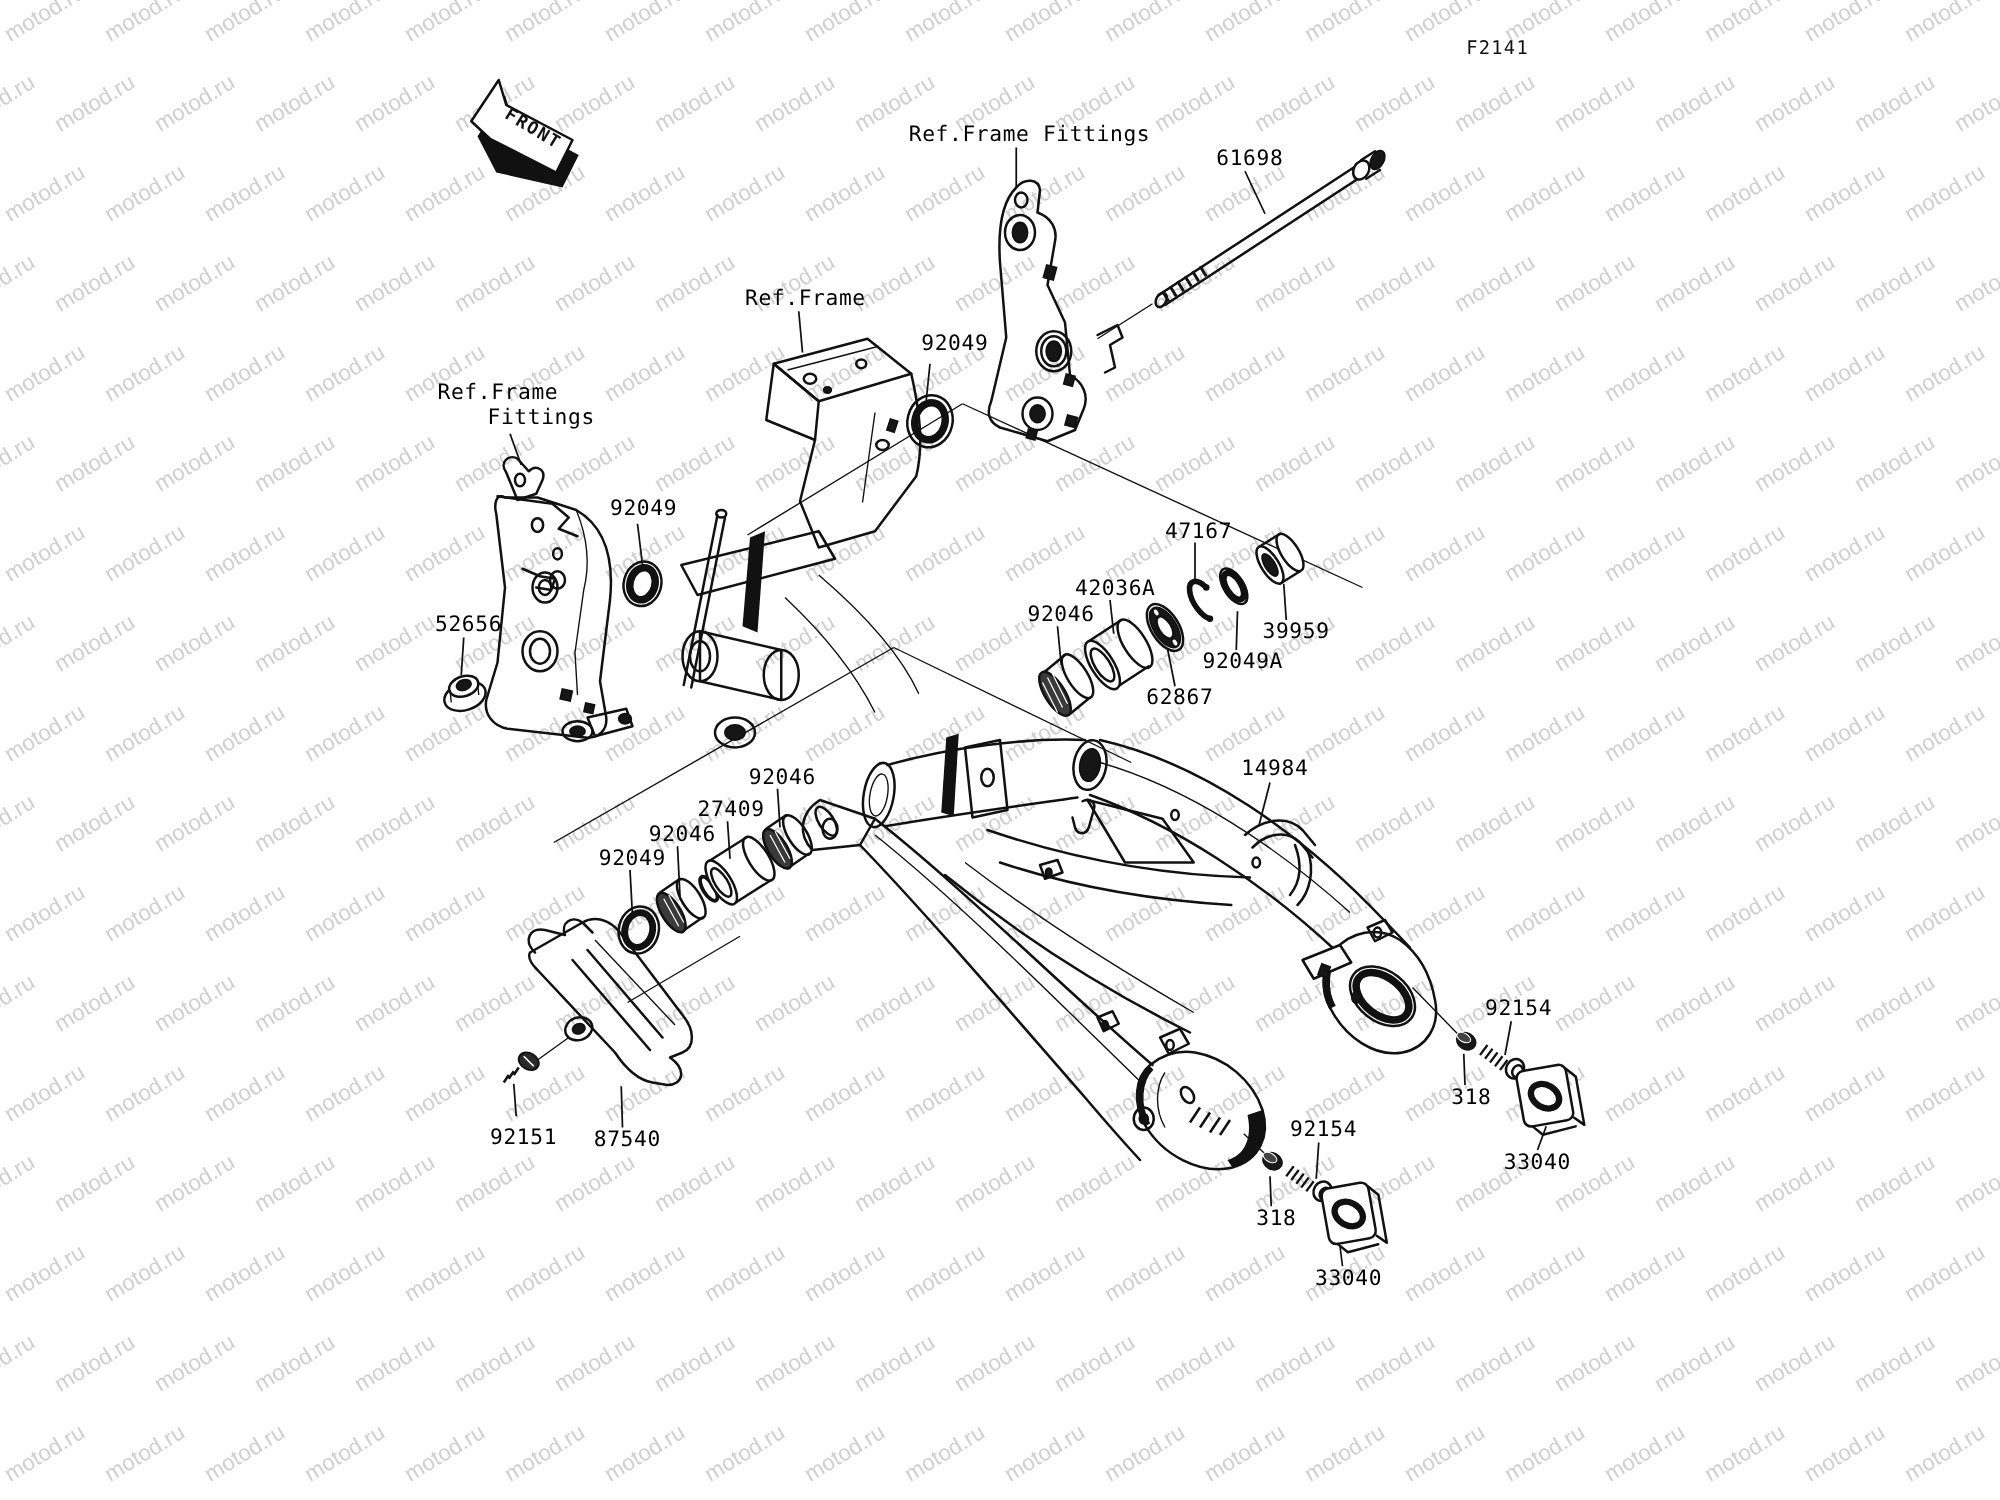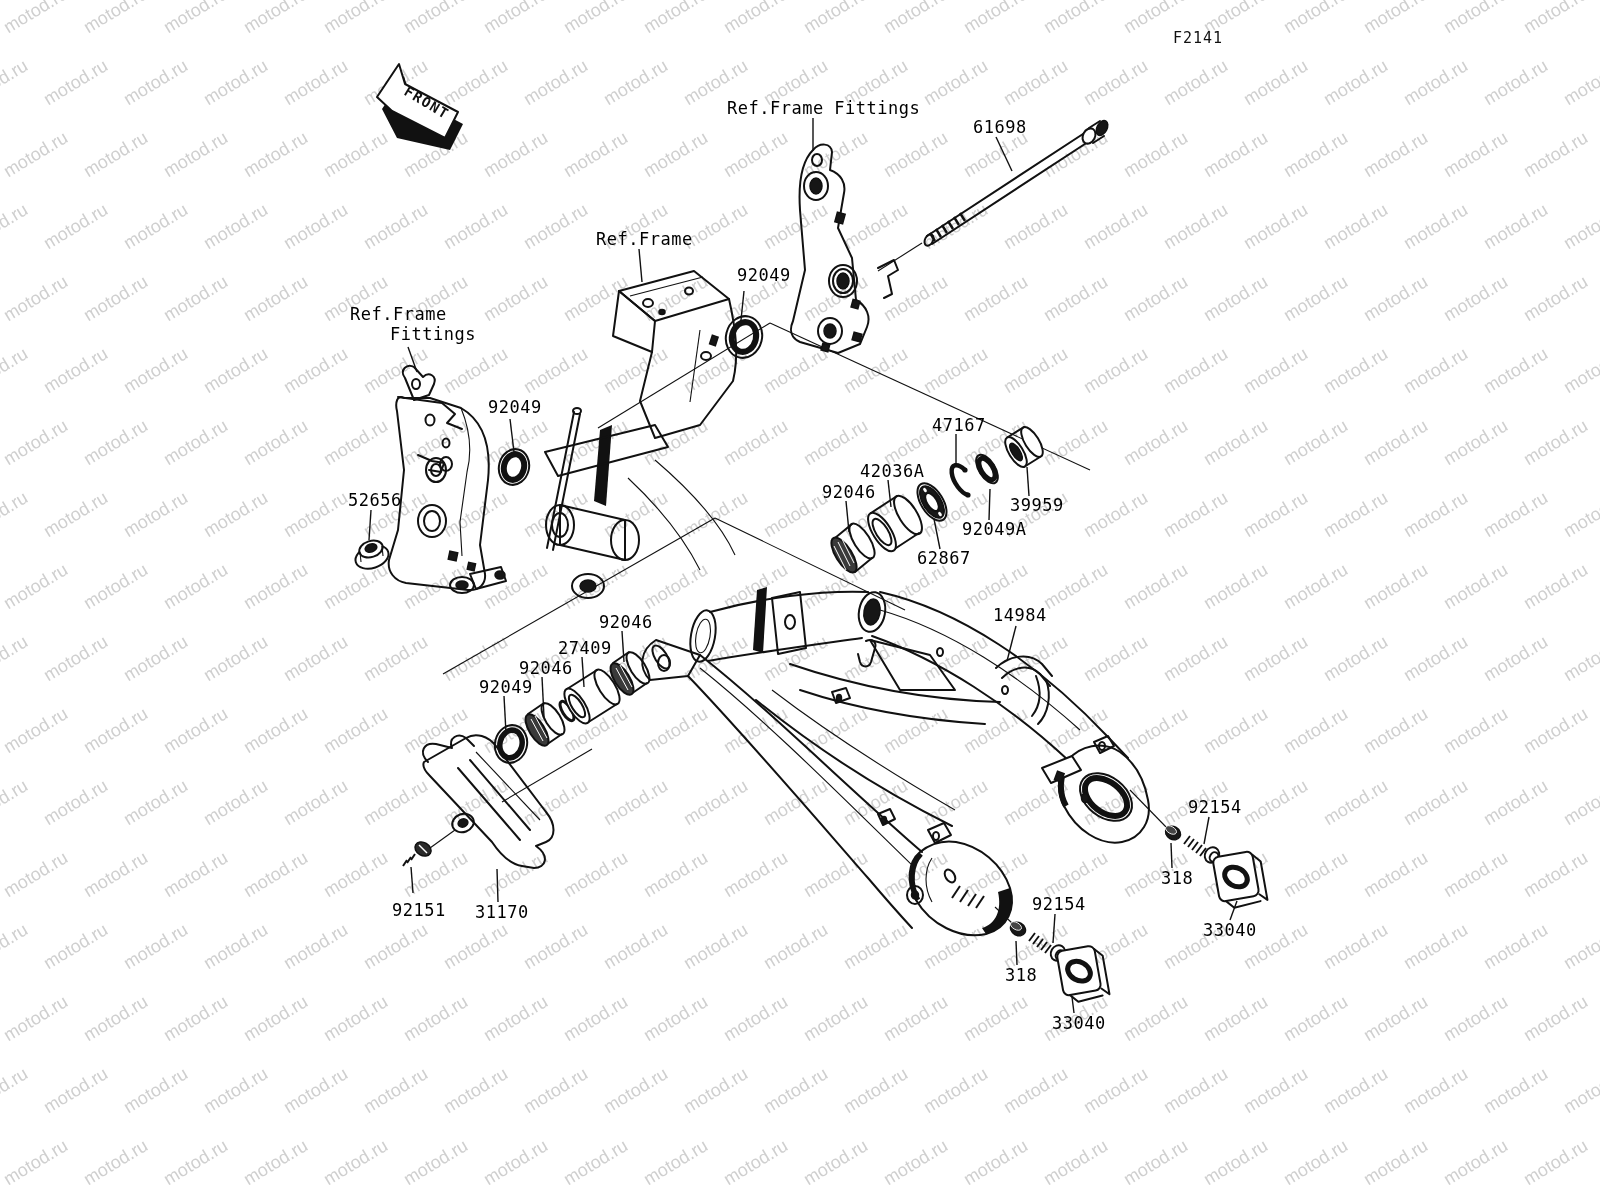--- a/index.html
+++ b/index.html
@@ -752,21 +752,21 @@
       <div class="plabel" style="left: 822px; top: 484px; font-size: 17px;">92046</div>
       <div class="plabel" style="left: 1010px; top: 497px; font-size: 17px;">39959</div>
       <div class="plabel" style="left: 962px; top: 521px; font-size: 17px;">92049A</div>
       <div class="plabel" style="left: 917px; top: 550px; font-size: 17px;">62867</div>
       <div class="plabel" style="left: 993px; top: 607px; font-size: 17px;">14984</div>
       <div class="plabel" style="left: 599px; top: 614px; font-size: 17px;">92046</div>
       <div class="plabel" style="left: 558px; top: 640px; font-size: 17px;">27409</div>
       <div class="plabel" style="left: 519px; top: 660px; font-size: 17px;">92046</div>
       <div class="plabel" style="left: 479px; top: 679px; font-size: 17px;">92049</div>
       <div class="plabel" style="left: 392px; top: 902px; font-size: 17px;">92151</div>
-      <div class="plabel" style="left: 475px; top: 904px; font-size: 17px;">31170</div>
+      <div class="plabel" style="left: 475px; top: 904px; font-size: 17px;">87540</div>
       <div class="plabel" style="left: 1188px; top: 799px; font-size: 17px;">92154</div>
       <div class="plabel" style="left: 1161px; top: 870px; font-size: 17px;">318</div>
       <div class="plabel" style="left: 1203px; top: 922px; font-size: 17px;">33040</div>
       <div class="plabel" style="left: 1032px; top: 896px; font-size: 17px;">92154</div>
       <div class="plabel" style="left: 1005px; top: 967px; font-size: 17px;">318</div>
       <div class="plabel" style="left: 1052px; top: 1015px; font-size: 17px;">33040</div>
     </div>
 </div>
 
 </body></html>

